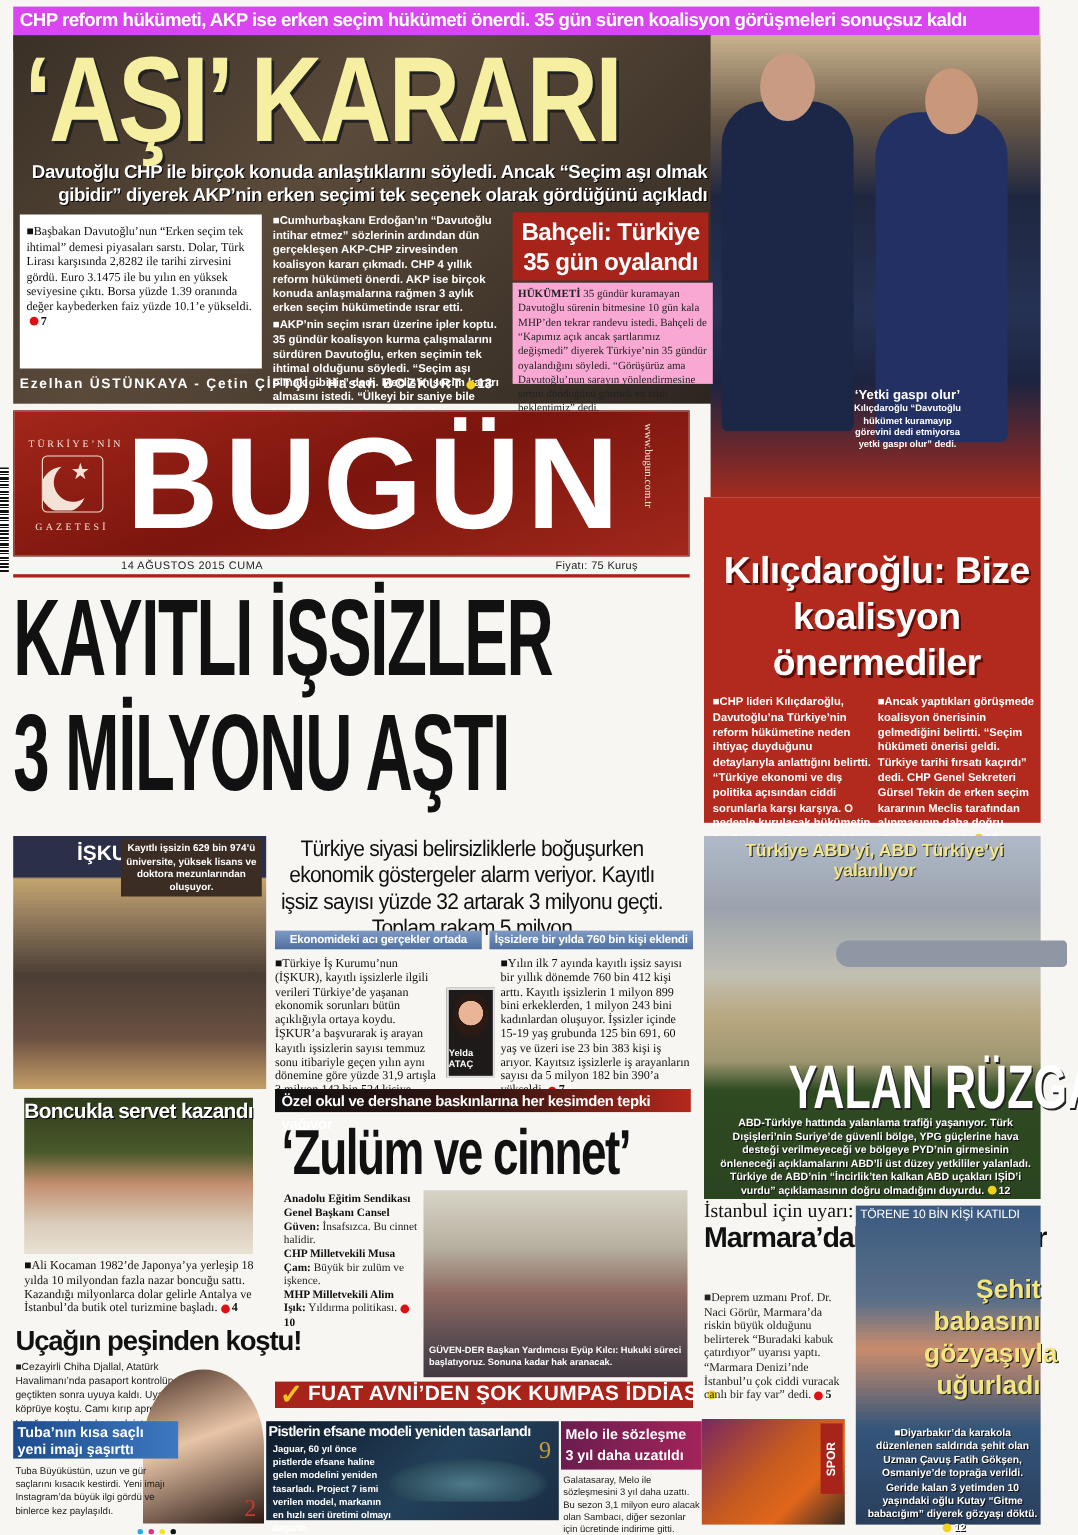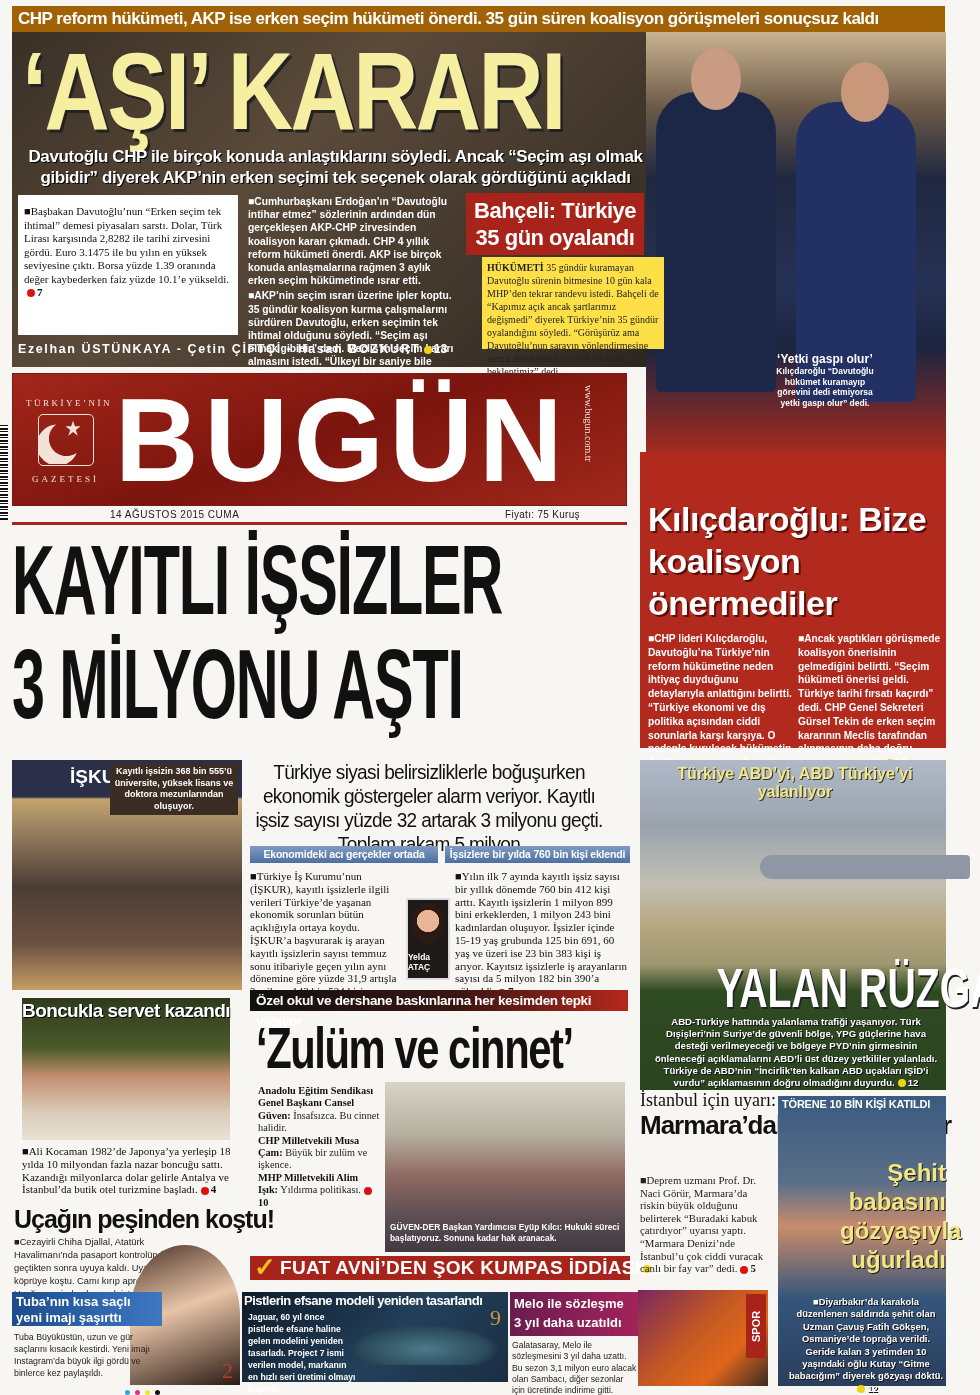--- a/index.html
+++ b/index.html
@@ -5,33 +5,33 @@
 *{box-sizing:border-box;margin:0;padding:0}
 body{width:980px;height:1395px;background:#f7f6f2;font-family:"Liberation Sans",sans-serif;position:relative;overflow:hidden;color:#111}
 .abs{position:absolute}
 .cond{font-family:"Liberation Sans Narrow","Liberation Sans",sans-serif;font-stretch:condensed}
 .serif{font-family:"Liberation Serif",serif}
 .bullet::before{content:"\25A0 ";}
 .dot-red{display:inline-block;width:8px;height:8px;border-radius:50%;background:#d11;margin:0 2px 0 3px;vertical-align:middle}
 .dot-yel{display:inline-block;width:8px;height:8px;border-radius:50%;background:#f2d11b;margin:0 2px 0 3px;vertical-align:middle}
 
 
-#topbar{left:12px;top:6px;width:933px;height:40px;background:#a16207;color:#fff;font-weight:bold;font-size:17px;line-height:26px;padding-left:6px;letter-spacing:-0.5px;transform-origin:left;white-space:nowrap}
+#topbar{left:12px;top:6px;width:933px;height:40px;background:#d946ef;color:#fff;font-weight:bold;font-size:17px;line-height:26px;padding-left:6px;letter-spacing:-0.5px;transform-origin:left;white-space:nowrap}
 #lead{left:12px;top:32px;width:635px;height:335px;background:linear-gradient(135deg,#3a3026 0%,#5a4a3a 40%,#2d2620 100%)}
 #lead-photo{left:646px;top:32px;width:300px;height:420px;background:linear-gradient(180deg,#c9b38f 0%,#6b5a48 18%,#1f2740 35%,#263255 60%,#1c2440 75%,#a32b1f 100%)}
 .suit{position:absolute;background:#1c2748;border-radius:40px 40px 6px 6px}
 #asi-title{left:22px;top:36px;font-size:110px;font-weight:900;color:#f6eea0;letter-spacing:-3px;line-height:110px;text-shadow:3px 3px 0 #222;white-space:nowrap;transform:scaleX(0.82);transform-origin:left}
-#asi-sub{left:28px;top:146px;width:615px;color:#fff;font-weight:bold;font-size:17px;line-height:21px;text-align:center;text-shadow:1px 1px 0 #000;letter-spacing:-0.4px}
+#asi-sub{left:28px;top:146px;width:615px;color:#fff;font-weight:bold;font-size:17px;line-height:21px;text-align:right;text-shadow:1px 1px 0 #000;letter-spacing:-0.4px}
 #dolar-box{left:18px;top:195px;width:220px;height:140px;background:#fff;padding:4px 6px}
 #dolar-title{color:#b0261b;font-weight:bold;font-size:24px;line-height:26px;text-align:center;letter-spacing:-1px}
 #dolar-text{font-size:11px;line-height:13.5px;margin-top:6px;color:#111}
 #erdogan-text{left:248px;top:195px;width:212px;color:#fff;font-size:10.3px;line-height:13.2px;font-weight:bold}
 #erdogan-text p{margin-bottom:2px}
 #bahceli-box{left:466px;top:193px;width:178px;height:62px;background:#a8231a;color:#fff;font-weight:bold;font-size:22px;line-height:27px;text-align:center;padding-top:4px;letter-spacing:-0.5px}
-#hukumet-box{left:482px;top:257px;width:182px;height:92px;background:#fde047;font-size:10px;line-height:13px;padding:4px 5px;color:#222}
+#hukumet-box{left:466px;top:257px;width:182px;height:92px;background:#f9a8d4;font-size:10px;line-height:13px;padding:4px 5px;color:#222}
 #hukumet-lbl{font-weight:bold;font-size:10px}
 #byline{left:18px;top:342px;color:#fff;font-weight:bold;font-size:12.5px;letter-spacing:1.6px;white-space:nowrap}
 #yetki{left:770px;top:352px;width:110px;color:#fff;text-align:center;font-weight:bold}
 #yetki-t{font-size:12px;line-height:14px}
 #yetki-b{font-size:8.5px;line-height:10.6px}
 
 
 #mast{left:12px;top:373px;width:615px;height:133px;background:linear-gradient(160deg,#a3261b 0%,#7b150d 50%,#a1281c 100%);border:1px solid #7a1a12}
 #mast-turk{left:26px;top:398px;color:#f2e3d6;font-size:9px;letter-spacing:2.5px;font-family:"Liberation Serif",serif}
 #mast-gaz{left:32px;top:474px;color:#f2e3d6;font-size:9px;letter-spacing:3px;font-family:"Liberation Serif",serif}
@@ -42,21 +42,21 @@
 #mast-price{left:505px;top:509px;font-size:10px;color:#222;letter-spacing:0.3px}
 #mast-line{left:12px;top:522px;width:615px;height:3px;background:#a8231a}
 #barcode{left:0;top:425px;width:8px;height:95px;background:repeating-linear-gradient(180deg,#111 0 1px,#fff 1px 3px,#111 3px 5px,#fff 5px 6px)}
 
 
 #main-hl{left:12px;top:528px;width:620px;color:#111;font-weight:900;font-size:99px;line-height:104px;letter-spacing:-2px;white-space:nowrap}
 #main-hl div{transform:scaleX(0.6);transform-origin:left;display:block}
 
 
 #kilic-box{left:640px;top:452px;width:306px;height:296px;background:#b22a1d}
-#kilic-title{left:648px;top:498px;width:298px;color:#fff;font-weight:900;font-size:34px;line-height:42px;text-align:left;text-shadow:2px 2px 0 #5a0c06;letter-spacing:-0.5px}
+#kilic-title{left:648px;top:498px;width:298px;color:#fff;font-weight:900;font-size:34px;line-height:42px;text-align:center;text-shadow:2px 2px 0 #5a0c06;letter-spacing:-0.5px}
 .kilic-col{top:632px;width:145px;color:#fff;font-size:10.2px;line-height:13.8px;font-weight:bold}
 
 
 #iskur-photo{left:12px;top:760px;width:230px;height:230px;background:linear-gradient(180deg,#2b2f48 0%,#2b2f48 16%,#c4a46e 17%,#9a8261 30%,#4a3d34 55%,#6b5142 80%,#c59e67 100%)}
 #iskur-sign{left:26px;top:762px;width:90px;height:36px;color:#fff;font-weight:bold;font-size:19px;padding:4px 0 0 44px}
 #iskur-cap{left:110px;top:763px;width:128px;height:52px;background:#3c2d24;color:#fff;font-size:9px;line-height:11.5px;text-align:center;padding:3px;font-weight:bold}
 #iskur-lead{left:250px;top:760px;width:385px;font-size:20.5px;line-height:24px;color:#111;text-align:center;letter-spacing:-0.7px;transform:scaleX(0.93);transform-origin:left}
 .sub-head{height:17px;background:linear-gradient(180deg,#7f9bc4,#4d6fa0);color:#fff;font-weight:bold;font-size:10.5px;line-height:17px;text-align:center;letter-spacing:-0.2px}
 .body-serif{font-family:"Liberation Serif",serif;font-size:11px;line-height:12.8px;color:#111}
 #yelda{left:406px;top:898px;width:44px;height:82px;background:#1e1a19;border:2px solid #ddd}
@@ -91,21 +91,21 @@
 
 
 #ist-label{left:640px;top:1090px;font-family:"Liberation Serif",serif;font-size:18px;color:#111}
 #marmara-title{left:640px;top:1110px;font-weight:900;font-size:26px;line-height:30px;color:#111;letter-spacing:-1px}
 #marmara-text{left:640px;top:1174px;width:130px;font-family:"Liberation Serif",serif;font-size:10.8px;line-height:12.6px;color:#222}
 #spor-photo{left:638px;top:1290px;width:130px;height:96px;background:linear-gradient(135deg,#7a2760 0%,#c45a20 45%,#e0661a 70%,#3a2b22 100%)}
 #spor-tag{left:746px;top:1294px;width:20px;height:64px;background:#a8231a;color:#fff;font-size:11px;font-weight:900;writing-mode:vertical-rl;transform:rotate(180deg);text-align:center;line-height:20px}
 
 
 #sehit-photo{left:778px;top:1096px;width:168px;height:290px;background:linear-gradient(180deg,#3a5a80 0%,#5a6f88 30%,#c98c6c 45%,#34557a 70%,#2a3e5c 100%)}
-#torene{left:782px;top:1098px;width:164px;color:#fff;font-weight:bold;font-size:11px;letter-spacing:-0.2px}
+#torene{left:782px;top:1098px;width:164px;color:#fff;font-weight:normal;font-size:11px;letter-spacing:-0.2px}
 #sehit-title{left:840px;top:1158px;width:106px;color:#f3e680;font-weight:900;font-size:24px;line-height:29px;text-align:right;text-shadow:1px 1px 0 #222}
 #sehit-text{left:786px;top:1296px;width:160px;color:#fff;font-size:9.4px;line-height:12.4px;font-weight:bold;text-align:center;text-shadow:1px 1px 0 #111}
 
 
 #tuba-box{left:12px;top:1292px;width:150px;height:34px;background:linear-gradient(90deg,#1d4c8c,#3e78c2);color:#fff;font-weight:bold;font-size:13px;line-height:16px;padding:2px 4px}
 #tuba-text{left:14px;top:1331px;width:140px;font-size:8.8px;line-height:12px;color:#222}
 #tuba-photo{left:130px;top:1245px;width:110px;height:140px;background:linear-gradient(160deg,#4a3227 0%,#e8c4a7 45%,#2a1a14 100%);border-radius:50% 50% 0 0}
 #tuba-num{left:222px;top:1358px;font-family:"Liberation Serif",serif;color:#c23b2d;font-size:22px}
 #jag-box{left:242px;top:1292px;width:266px;height:90px;background:linear-gradient(135deg,#0e1a2a 0%,#23405a 55%,#1a2e44 100%)}
 #jag-title{left:244px;top:1293px;width:264px;color:#fff;font-weight:bold;font-size:13px;white-space:nowrap;letter-spacing:-0.5px}
@@ -173,21 +173,21 @@
   <div>3 MİLYONU AŞTI</div>
 </div>
 
 <div id="kilic-box" class="abs"></div>
 <div id="kilic-title" class="abs">Kılıçdaroğlu: Bize koalisyon önermediler</div>
 <div class="abs kilic-col" style="left:648px"><span class="bullet">CHP lideri Kılıçdaroğlu, Davutoğlu’na Türkiye’nin reform hükümetine neden ihtiyaç duyduğunu detaylarıyla anlattığını belirtti. “Türkiye ekonomi ve dış politika açısından ciddi sorunlarla karşı karşıya. O nedenle kurulacak hükümetin 4 yıllık olması lazım” dediğini aktardı.</span></div>
 <div class="abs kilic-col" style="left:798px"><span class="bullet">Ancak yaptıkları görüşmede koalisyon önerisinin gelmediğini belirtti. “Seçim hükümeti önerisi geldi. Türkiye tarihi fırsatı kaçırdı” dedi. CHP Genel Sekreteri Gürsel Tekin de erken seçim kararının Meclis tarafından alınmasının daha doğru olacağını söyledi.</span><span class="dot-yel"></span><span>13</span></div>
 
 <div id="iskur-photo" class="abs"></div>
 <div id="iskur-sign" class="abs">İŞKUR</div>
-<div id="iskur-cap" class="abs cond">Kayıtlı işsizin 368 bin 555’ü üniversite, yüksek lisans ve doktora mezunlarından oluşuyor.</div>
+<div id="iskur-cap" class="abs cond">Kayıtlı işsizin 629 bin 974’ü üniversite, yüksek lisans ve doktora mezunlarından oluşuyor.</div>
 <div id="iskur-lead" class="abs cond">Türkiye siyasi belirsizliklerle boğuşurken ekonomik göstergeler alarm veriyor. Kayıtlı işsiz sayısı yüzde 32 artarak 3 milyonu geçti. Toplam rakam 5 milyon</div>
 
 <div class="abs sub-head cond" style="left:250px;top:846px;width:188px">Ekonomideki acı gerçekler ortada</div>
 <div class="abs sub-head cond" style="left:445px;top:846px;width:185px">İşsizlere bir yılda 760 bin kişi eklendi</div>
 <div class="abs body-serif" style="left:250px;top:870px;width:150px"><span class="bullet">Türkiye İş Kurumu’nun (İŞKUR), kayıtlı işsizlerle ilgili verileri Türkiye’de yaşanan ekonomik sorunları bütün açıklığıyla ortaya koydu. İŞKUR’a başvurarak iş arayan kayıtlı işsizlerin sayısı temmuz sonu itibariyle geçen yılın aynı dönemine göre yüzde 31,9 artışla 3 milyon 142 bin 524 kişiye ulaştı.</span></div>
 <div class="abs body-serif" style="left:455px;top:870px;width:176px;text-indent:-0px"><span class="bullet">Yılın ilk 7 ayında kayıtlı işsiz sayısı bir yıllık dönemde 760 bin 412 kişi arttı. Kayıtlı işsizlerin 1 milyon 899 bini erkeklerden, 1 milyon 243 bini kadınlardan oluşuyor. İşsizler içinde 15-19 yaş grubunda 125 bin 691, 60 yaş ve üzeri ise 23 bin 383 kişi iş arıyor. Kayıtsız işsizlerle iş arayanların sayısı da 5 milyon 182 bin 390’a yükseldi.</span><span class="dot-red"></span><b>7</b></div>
 <div id="yelda" class="abs"></div>
 <div id="yelda-face" class="abs"></div>
 <div id="yelda-name" class="abs">Yelda ATAÇ</div>
 

